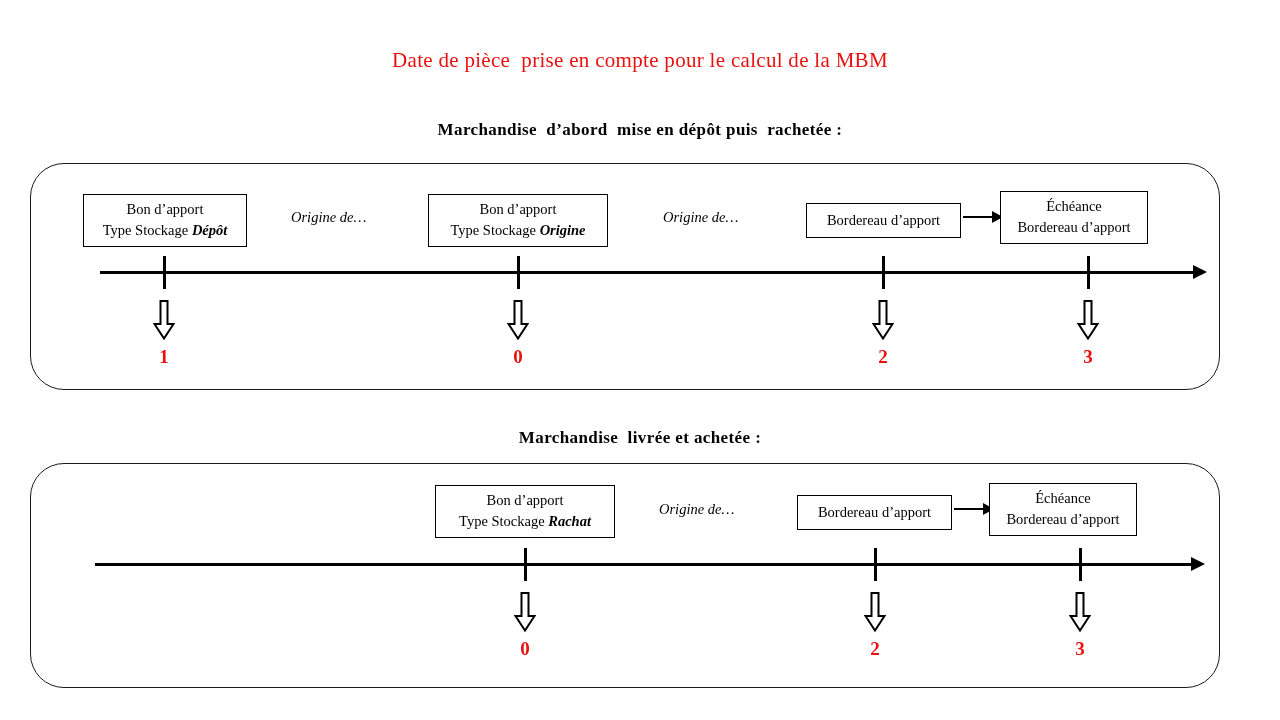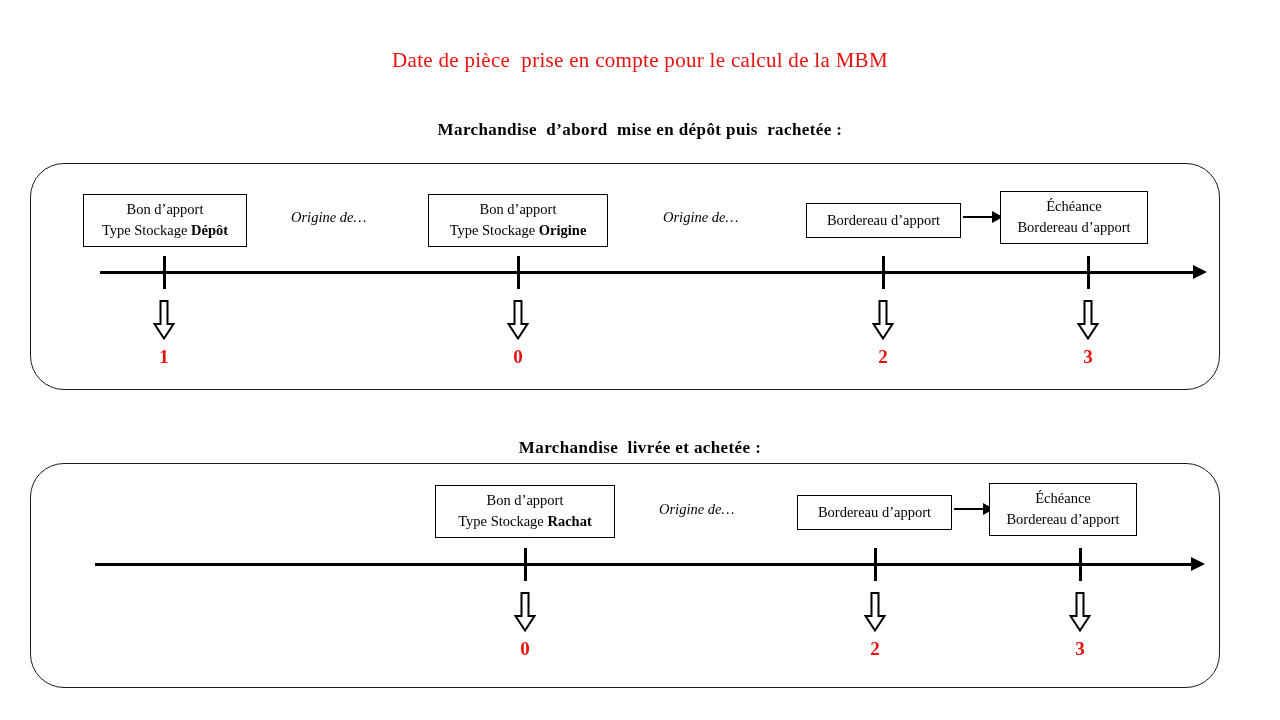--- a/index.html
+++ b/index.html
@@ -38,21 +38,21 @@
     width: 1280px;
     left: 0;
     text-align: center;
     font-weight: bold;
     color: #000000;
     font-size: 17px;
     letter-spacing: 0.4px;
     white-space: pre;
   }
   #sec-title-1 { top: 120px; }
-  #sec-title-2 { top: 438px; text-align: center; }
+  #sec-title-2 { top: 428px; text-align: center; }
 
   
   .panel {
     position: absolute;
     border: 1.4px solid #1a1a1a;
     border-radius: 34px;
     box-sizing: border-box;
     background: #ffffff;
   }
   #panel-1 { left: 30px; top: 163px; width: 1190px; height: 227px; }
@@ -102,21 +102,21 @@
     background: #ffffff;
     box-sizing: border-box;
     text-align: center;
     font-size: 14.5px;
     line-height: 1.45;
     color: #000000;
     padding: 4px 10px 5px 10px;
     white-space: nowrap;
   }
   .doc-box .ln { display: block; }
-  .doc-box b { font-weight: bold; }
+  .doc-box b { font-weight: bold; font-style: italic; }
 
   
   .origine {
     position: absolute;
     font-style: italic;
     font-size: 14.5px;
     color: #000000;
     white-space: nowrap;
   }
 

